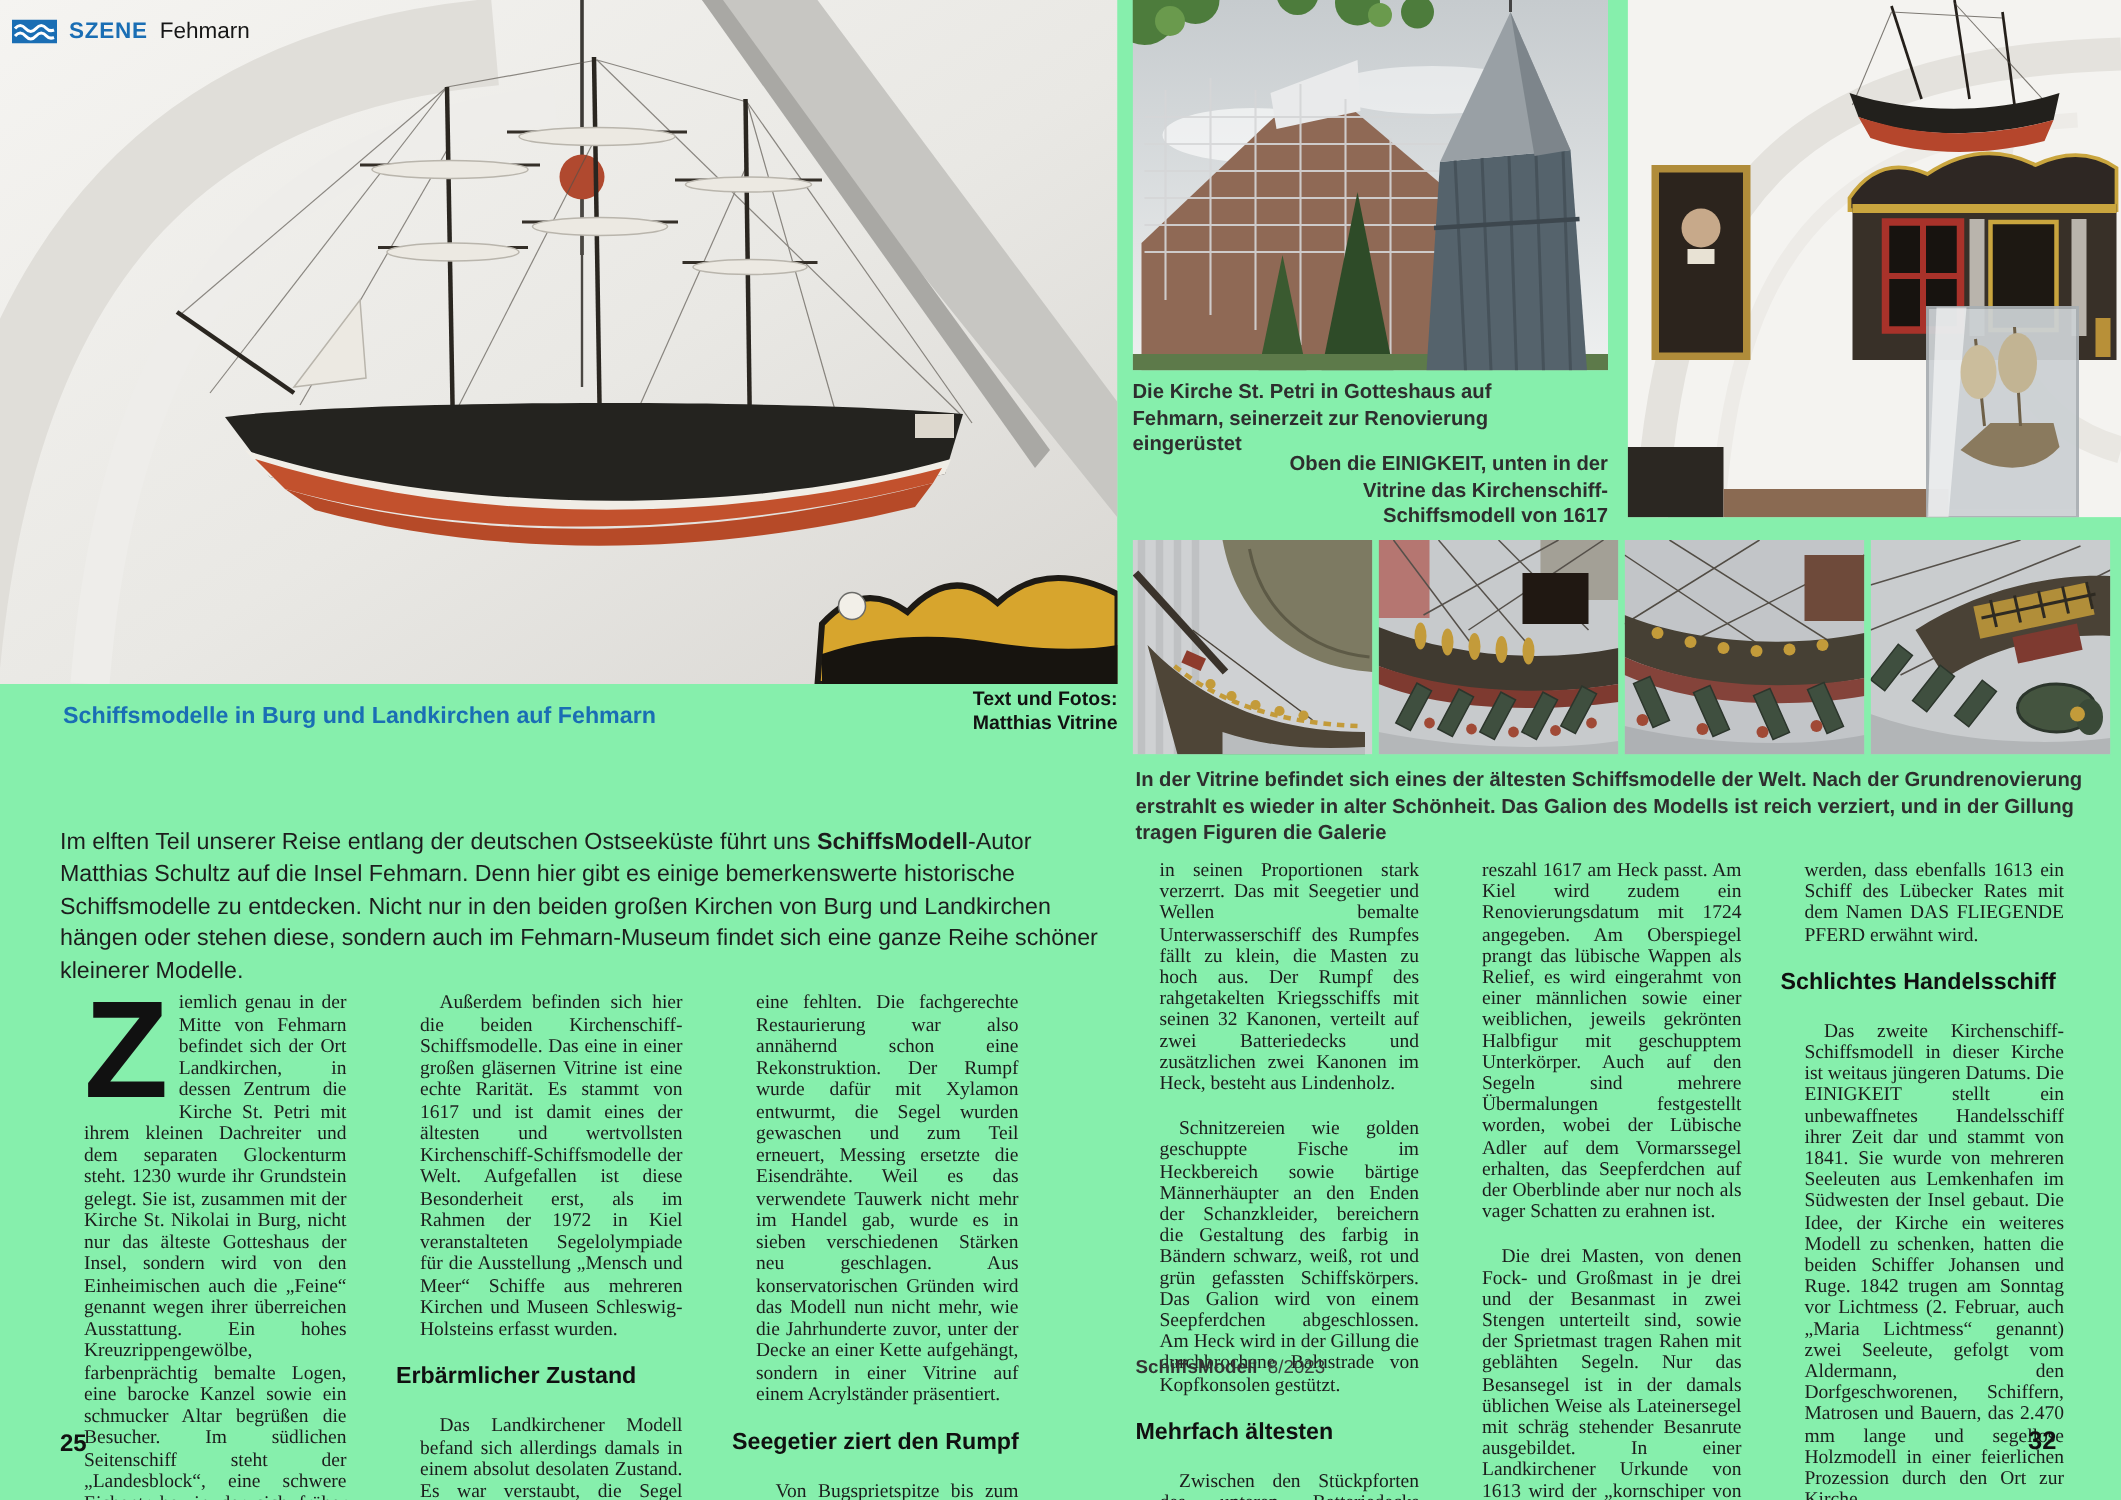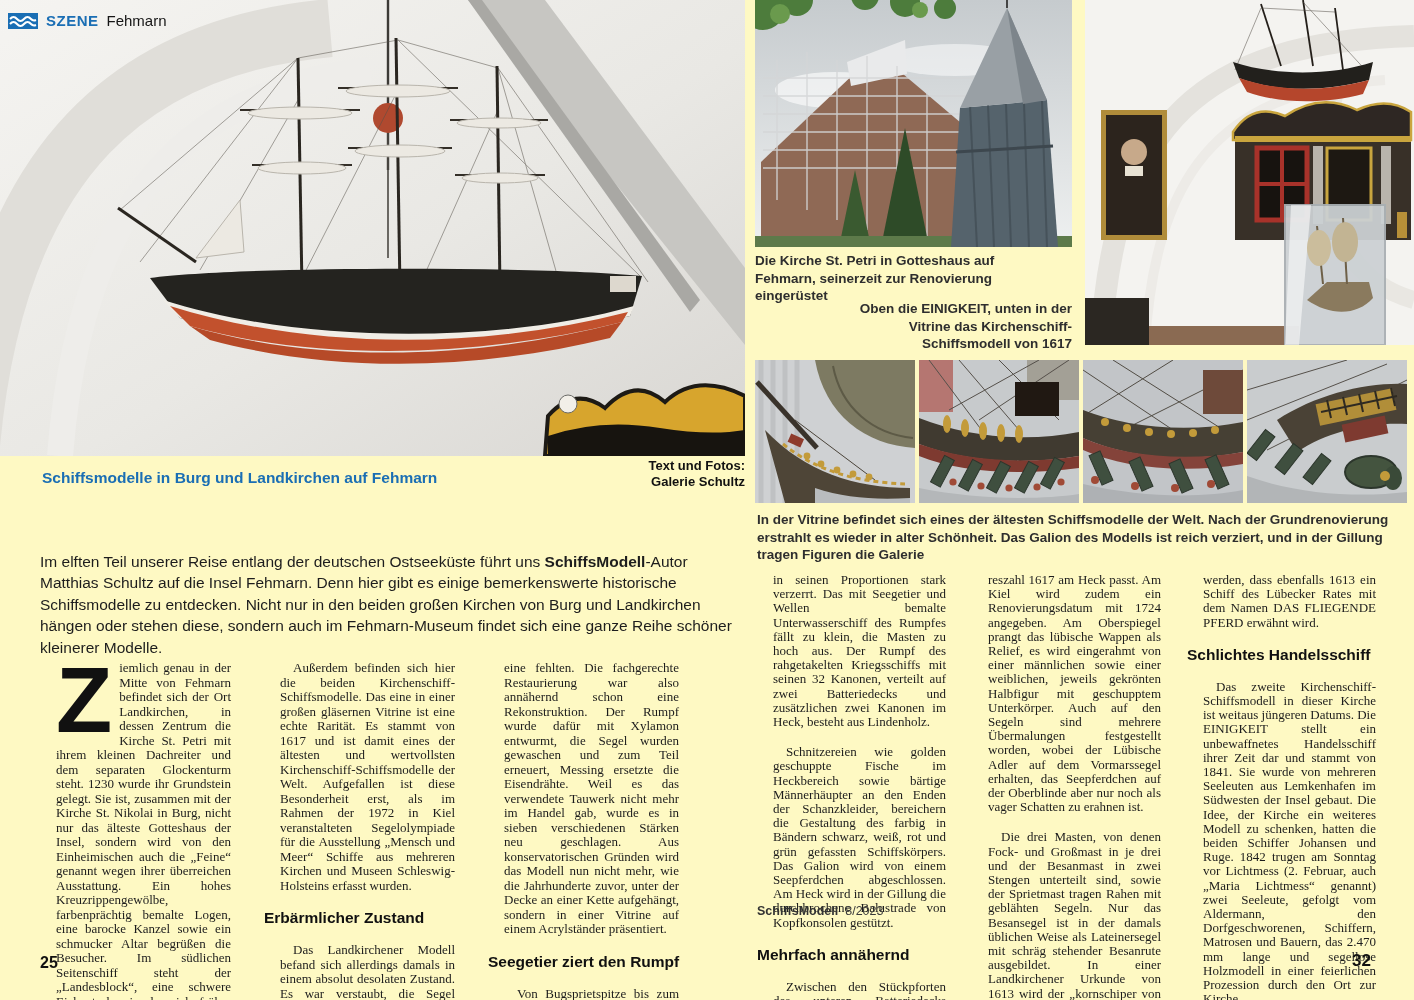--- a/index.html
+++ b/index.html
@@ -1,16 +1,16 @@
 <!DOCTYPE html>
 <html><head>
 <meta charset="utf-8">
 <style>
   html,body{margin:0;padding:0;background:#888;}
-  .spread{position:relative;width:1414px;height:1000px;background:#fef9c3;overflow:hidden;
+  .spread{position:relative;width:1414px;height:1000px;background:#86efac;overflow:hidden;
           font-family:"Liberation Sans",sans-serif;color:#1b1b1b;}
   .abs{position:absolute;}
   
   .kicker-bar{left:8px;top:12px;display:flex;align-items:center;gap:8px;}
   .kicker-section{font-weight:bold;font-size:15px;letter-spacing:.5px;color:#1a6eb4;}
   .kicker-topic{font-size:15px;color:#161616;margin-left:0;}
   
   .page-kicker{left:42px;top:469px;font-weight:bold;font-size:15.5px;color:#1a6eb4;}
   .byline{left:445px;top:458px;width:300px;text-align:right;font-weight:bold;font-size:13px;line-height:16px;color:#111;}
   .main-title{left:36px;top:490px;font-size:47px;line-height:1;letter-spacing:-1px;color:#0d0d0d;font-weight:bold;white-space:nowrap;}
@@ -118,21 +118,21 @@
         <path d="M2,11 q3.5,-4 7,0 q3.5,4 7,0 q3.5,-4 7,0 q2,2.2 5,1" stroke="#fff" stroke-width="2" fill="none"></path>
       </svg>
     </span>
     <span class="kicker-section">SZENE</span>
     <span class="kicker-topic">Fehmarn</span>
   </div>
 
   <div class="abs page-kicker">Schiffsmodelle in Burg und Landkirchen auf Fehmarn</div>
   <div class="abs byline">
     <span>Text und Fotos:</span><br>
-    <span>Galerie Schultz</span>
+    <span>Matthias Vitrine</span>
   </div>
 
   <div class="abs intro"><span>Im elften Teil unserer Reise entlang der deutschen Ostseeküste führt uns </span><b>SchiffsModell</b><span>-Autor Matthias Schultz auf die Insel Fehmarn. Denn hier gibt es einige bemerkenswerte historische Schiffsmodelle zu entdecken. Nicht nur in den beiden großen Kirchen von Burg und Landkirchen hängen oder stehen diese, sondern auch im Fehmarn-Museum findet sich eine ganze Reihe schöner kleinerer Modelle.</span></div>
 
   <div class="col" style="left:40px;top:645px;width:207px;">
     <p><span class="dropcap">Z</span><span>iemlich genau in der Mitte von Fehmarn befindet sich der Ort Landkirchen, in dessen Zentrum die Kirche St. Petri mit ihrem kleinen Dachreiter und dem separaten Glockenturm steht. 1230 wurde ihr Grundstein gelegt. Sie ist, zusammen mit der Kirche St. Nikolai in Burg, nicht nur das älteste Gotteshaus der Insel, sondern wird von den Einheimischen auch die „Feine“ genannt wegen ihrer überreichen Ausstattung. Ein hohes Kreuzrippengewölbe, farbenprächtig bemalte Logen, eine barocke Kanzel sowie ein schmucker Altar begrüßen die Besucher. Im südlichen Seitenschiff steht der „Landesblock“, eine schwere Eichentruhe, in der sich früher einmal alle wichtigen Dokumente Fehmarns befanden. Nur wenn die drei Amtsmänner versammelt waren, durfte sie geöffnet werden.</span></p>
   </div>
   <div class="col" style="left:264px;top:645px;width:207px;">
     <p class="ind">Außerdem befinden sich hier die beiden Kirchenschiff-Schiffsmodelle. Das eine in einer großen gläsernen Vitrine ist eine echte Rarität. Es stammt von 1617 und ist damit eines der ältesten und wertvollsten Kirchenschiff-Schiffsmodelle der Welt. Aufgefallen ist diese Besonderheit erst, als im Rahmen der 1972 in Kiel veranstalteten Segelolympiade für die Ausstellung „Mensch und Meer“ Schiffe aus mehreren Kirchen und Museen Schleswig-Holsteins erfasst wurden.</p>
     <div class="subhead">Erbärmlicher Zustand</div>
@@ -391,21 +391,21 @@
       <circle cx="138" cy="116" r="5" fill="#c39b3a"></circle>
       <path d="M0,116 C50,134 110,138 160,132 L160,143 L0,143 Z" fill="#b2b5b7"></path>
     </svg>
   </div>
 
   <div class="abs cap" style="left:757px;top:511px;width:648px;">In der Vitrine befindet sich eines der ältesten Schiffsmodelle der Welt. Nach der Grundrenovierung erstrahlt es wieder in alter Schönheit. Das Galion des Modells ist reich verziert, und in der Gillung tragen Figuren die Galerie</div>
 
   <div class="col rcol" style="left:757px;top:557px;width:205px;">
     <p>in seinen Proportionen stark verzerrt. Das mit Seegetier und Wellen bemalte Unterwasserschiff des Rumpfes fällt zu klein, die Masten zu hoch aus. Der Rumpf des rahgetakelten Kriegsschiffs mit seinen 32 Kanonen, verteilt auf zwei Batteriedecks und zusätzlichen zwei Kanonen im Heck, besteht aus Lindenholz.</p>
     <p class="ind">Schnitzereien wie golden geschuppte Fische im Heckbereich sowie bärtige Männerhäupter an den Enden der Schanzkleider, bereichern die Gestaltung des farbig in Bändern schwarz, weiß, rot und grün gefassten Schiffskörpers. Das Galion wird von einem Seepferdchen abgeschlossen. Am Heck wird in der Gillung die durchbrochene Balustrade von Kopfkonsolen gestützt.</p>
-    <div class="subhead">Mehrfach annähernd</div>
+    <div class="subhead">Mehrfach ältesten</div>
     <p class="ind">Zwischen den Stückpforten des unteren Batteriedecks befindet sich die Inschrift mit den Namen der Stifter. Diese wurden, was Röntgenaufnahmen belegen, mehrfach übermalt und die Namen dabei zum Teil verändert. Unverändert blieb hingegen das Datum 1618, was gut zur Jah-</p>
   </div>
   <div class="col rcol" style="left:972px;top:557px;width:205px;">
     <p>reszahl 1617 am Heck passt. Am Kiel wird zudem ein Renovierungsdatum mit 1724 angegeben. Am Oberspiegel prangt das lübische Wappen als Relief, es wird eingerahmt von einer männlichen sowie einer weiblichen, jeweils gekrönten Halbfigur mit geschupptem Unterkörper. Auch auf den Segeln sind mehrere Übermalungen festgestellt worden, wobei der Lübische Adler auf dem Vormarssegel erhalten, das Seepferdchen auf der Oberblinde aber nur noch als vager Schatten zu erahnen ist.</p>
     <p class="ind">Die drei Masten, von denen Fock- und Großmast in je drei und der Besanmast in zwei Stengen unterteilt sind, sowie der Sprietmast tragen Rahen mit geblähten Segeln. Nur das Besansegel ist in der damals üblichen Weise als Lateinersegel mit schräg stehender Besanrute ausgebildet. In einer Landkirchener Urkunde von 1613 wird der „kornschiper von Lubecke Tewes Ricke“ zwar erwähnt, ob aber ausgerechnet er das Modell dort erworben und in seine Heimat gebracht hat, kann nicht mehr sicher beantwortet werden. Das Motiv des Seepferdchens könnte hingegen damit in Zusammenhang gebracht</p>
   </div>
   <div class="col rcol" style="left:1187px;top:557px;width:205px;">
     <p>werden, dass ebenfalls 1613 ein Schiff des Lübecker Rates mit dem Namen DAS FLIEGENDE PFERD erwähnt wird.</p>
     <div class="subhead">Schlichtes Handelsschiff</div>
     <p class="ind">Das zweite Kirchenschiff-Schiffsmodell in dieser Kirche ist weitaus jüngeren Datums. Die EINIGKEIT stellt ein unbewaffnetes Handelsschiff ihrer Zeit dar und stammt von 1841. Sie wurde von mehreren Seeleuten aus Lemkenhafen im Südwesten der Insel gebaut. Die Idee, der Kirche ein weiteres Modell zu schenken, hatten die beiden Schiffer Johansen und Ruge. 1842 trugen am Sonntag vor Lichtmess (2. Februar, auch „Maria Lichtmess“ genannt) zwei Seeleute, gefolgt vom Aldermann, den Dorfgeschworenen, Schiffern, Matrosen und Bauern, das 2.470 mm lange und segellose Holzmodell in einer feierlichen Prozession durch den Ort zur Kirche.</p>

